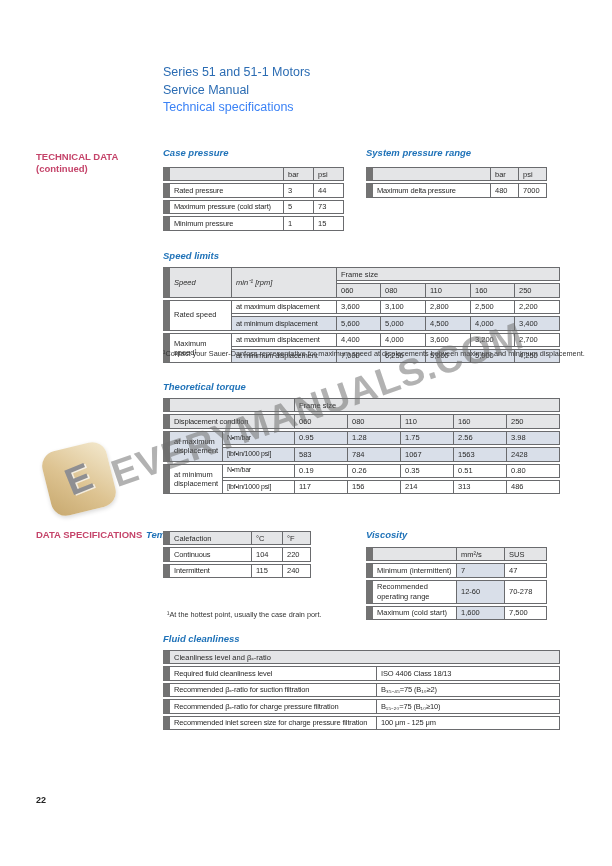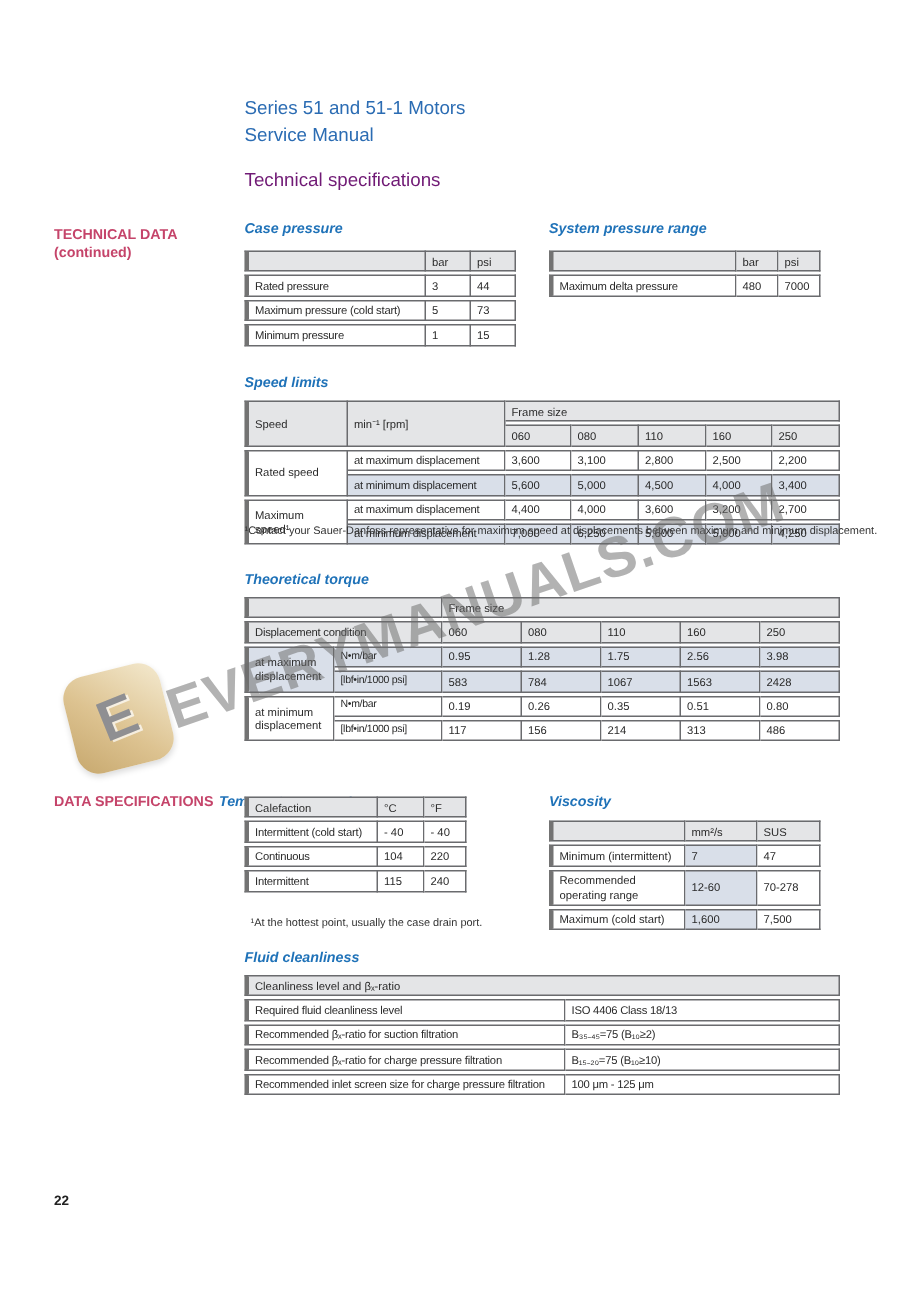--- a/index.html
+++ b/index.html
@@ -3,36 +3,36 @@
 <meta charset="utf-8">
 <style>
   * { margin:0; padding:0; box-sizing:border-box; }
   html,body { background:#fff; }
   .page {
     position:relative; width:612px; height:866px; background:#ffffff;
     font-family:"Liberation Sans", sans-serif; color:#242424; overflow:hidden;
   }
   
   .doc-title { position:absolute; left:163px; top:64px; font-size:12.5px; line-height:17.5px; color:#2b6cb3; }
-  .doc-title .red { color:#701a75;margin-top:13px; }
+  .doc-title .red { color:#3b82f6; }
   .side-label { position:absolute; left:36px; font-size:9.5px; font-weight:bold; color:#c5446a; line-height:12px; }
   .sect-h { position:absolute; font-size:9.5px; font-weight:bold; font-style:italic; color:#1f72b8; }
   .footnote { position:absolute; font-size:7.3px; line-height:10.5px; color:#333; }
   .pagenum { position:absolute; left:36px; top:795px; font-size:9px; font-weight:bold; color:#222; }
   
   table.tbl { position:absolute; border-collapse:separate; border-spacing:0 2px; table-layout:fixed;
               font-size:7.5px; color:#2a2a2a; }
   .tbl th, .tbl td { border-top:1px solid #6a6b6e; border-bottom:1px solid #6a6b6e; border-right:1px solid #6a6b6e;
               padding:1.5px 4px; background:#fff; font-weight:normal; text-align:left;
               vertical-align:middle; line-height:1.25; overflow:hidden; }
-  .bl { border-left:3px solid #737373; }
+  .bl { border-left:7px solid #737373; }
   .hd { background:#e4e5e7 !important; font-weight:bold; }
   .sh { background:#d9dfe9 !important; }
   .ctr { text-align:center; }
-  .vb { vertical-align:bottom; }
+  .vb { vertical-align:bottom;font-style:italic; }
   .nw { white-space:nowrap; letter-spacing:-0.15px; }
   .unit { white-space:nowrap; font-size:7px; letter-spacing:-0.2px; padding-left:3px; padding-right:2px; }
   
   .wm-text { position:absolute; left:106px; top:455px; transform:rotate(-19deg); transform-origin:0 0;
              font-size:38px; font-weight:bold; letter-spacing:1px; white-space:nowrap;
              color:rgba(108,108,108,0.52); z-index:10; pointer-events:none; }
   .wm-logo { position:absolute; left:46px; top:446px; width:66px; height:66px; border-radius:15px;
              background:linear-gradient(to bottom left, #f4ead0 0%, #ddc391 55%, #c7a86e 100%);
              transform:rotate(-14deg); z-index:10; pointer-events:none;
              display:flex; align-items:center; justify-content:center;
@@ -239,25 +239,20 @@
         <col style="width:31px">
         <col style="width:28px">
       </colgroup>
     <tbody>
         <tr>
       <th class="hd bl">Calefaction</th>
       <th class="hd">°C</th>
       <th class="hd">°F</th>
     </tr>
     <tr>
-      <td class="bl nw">Intermittent (cold start)</td>
-      <td>- 40</td>
-      <td>- 40</td>
-    </tr>
-    <tr>
       <td class="bl nw">Continuous</td>
       <td>104</td>
       <td>220</td>
     </tr>
     <tr>
       <td class="bl nw">Intermittent</td>
       <td>115</td>
       <td>240</td>
     </tr>
   </tbody>

